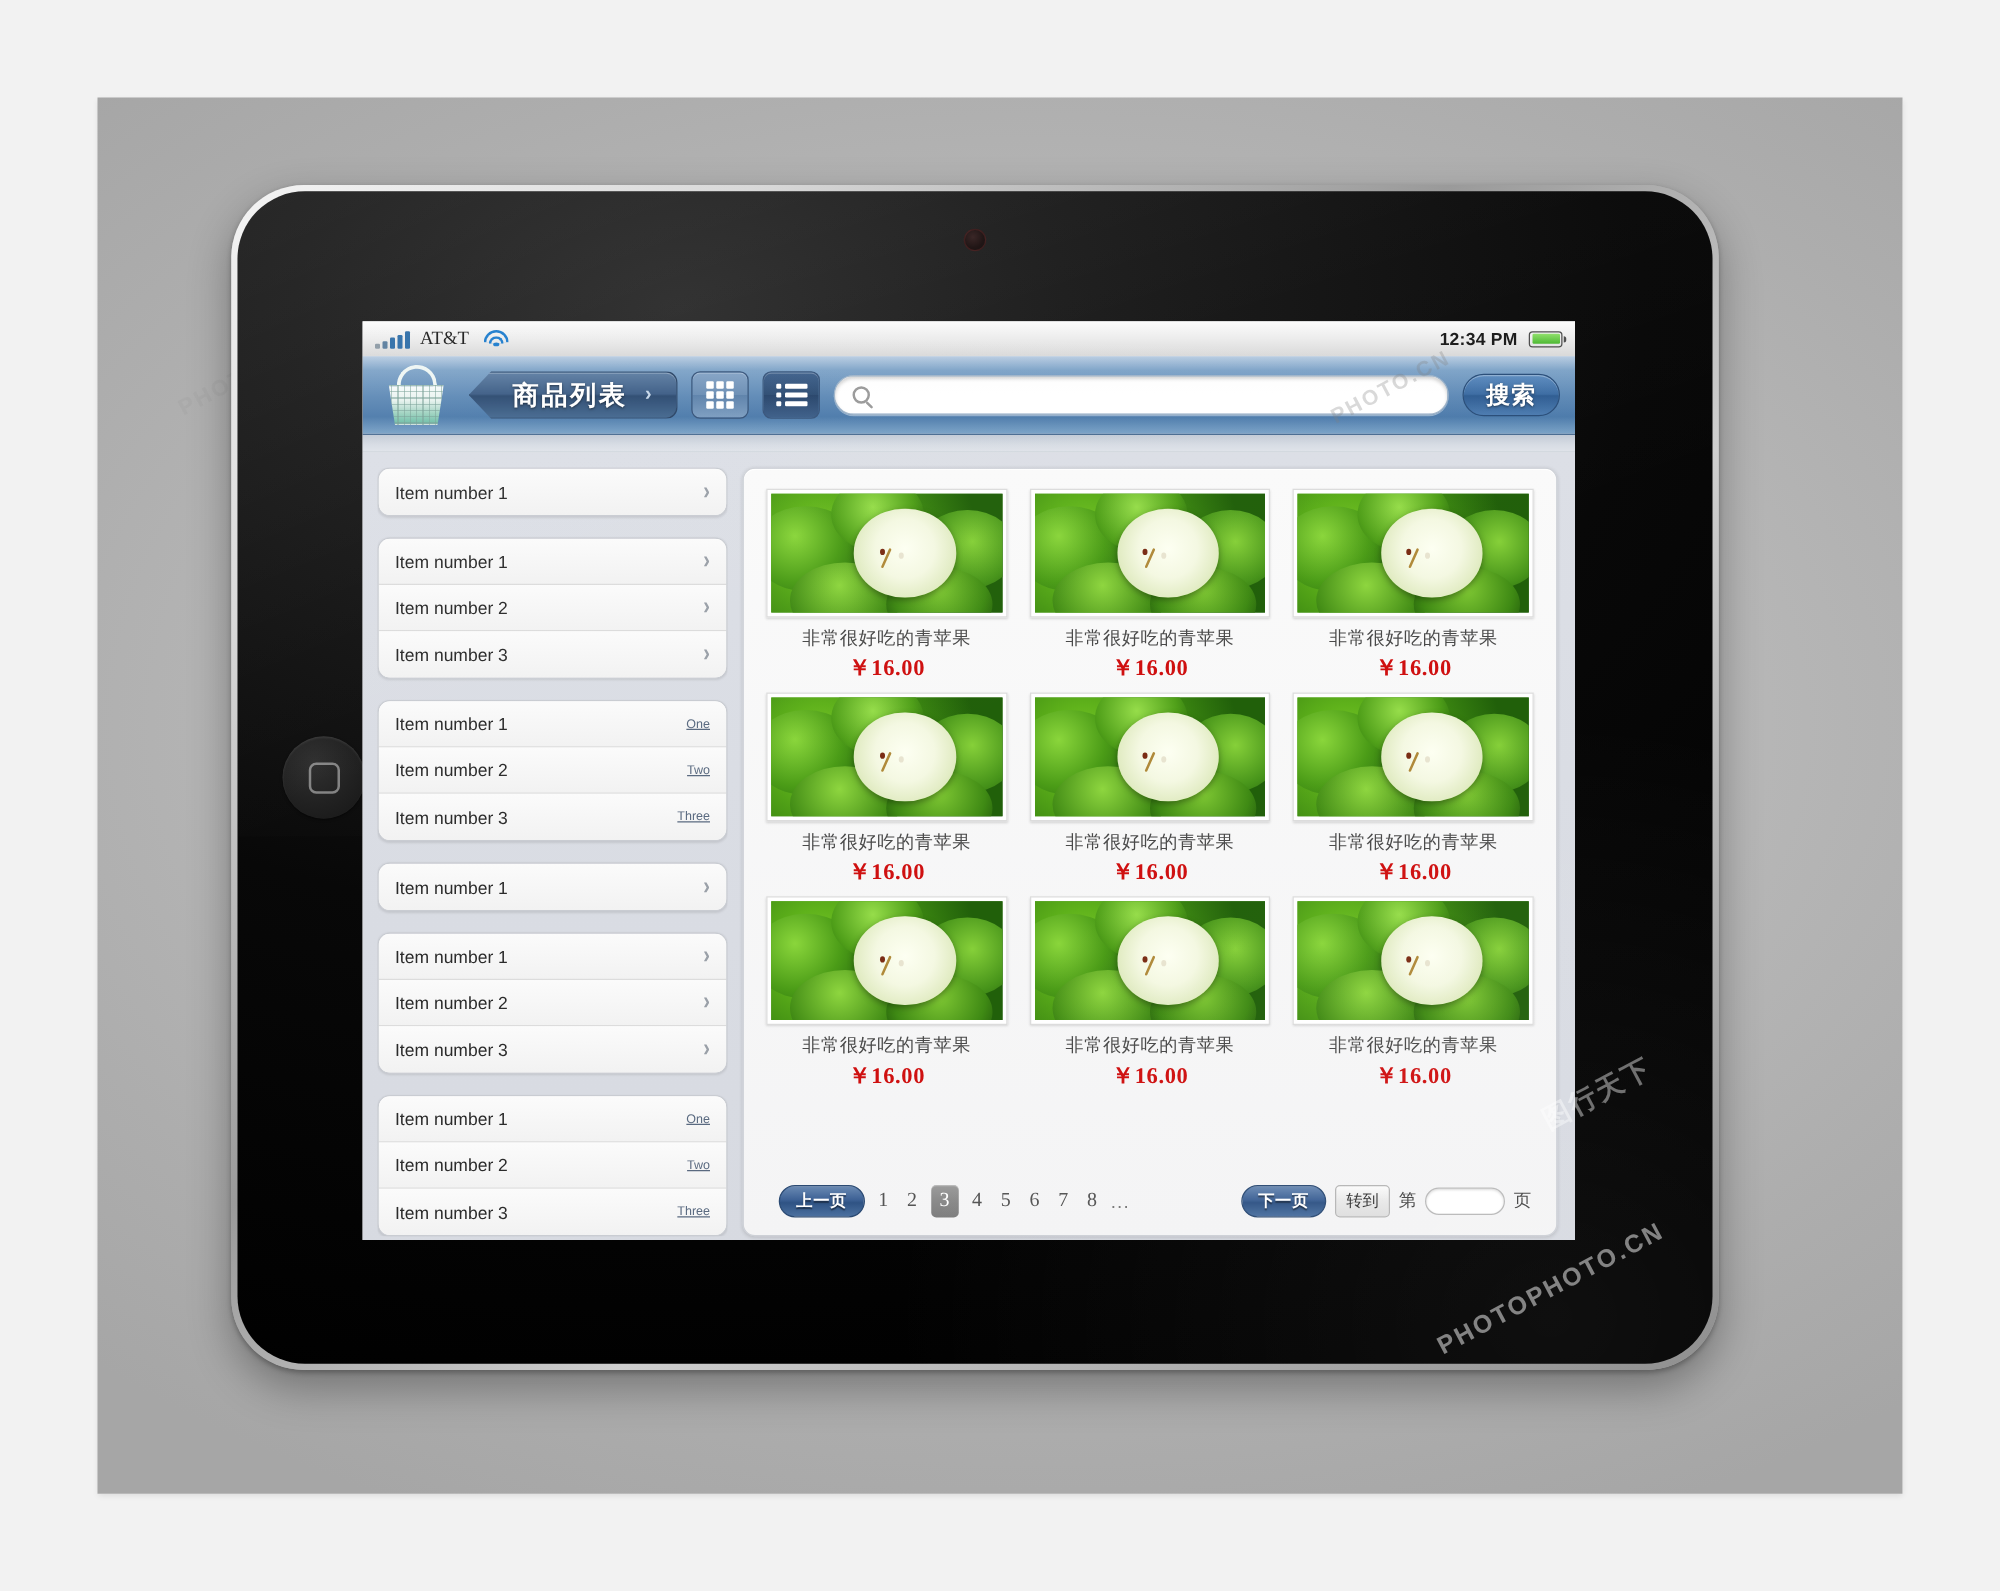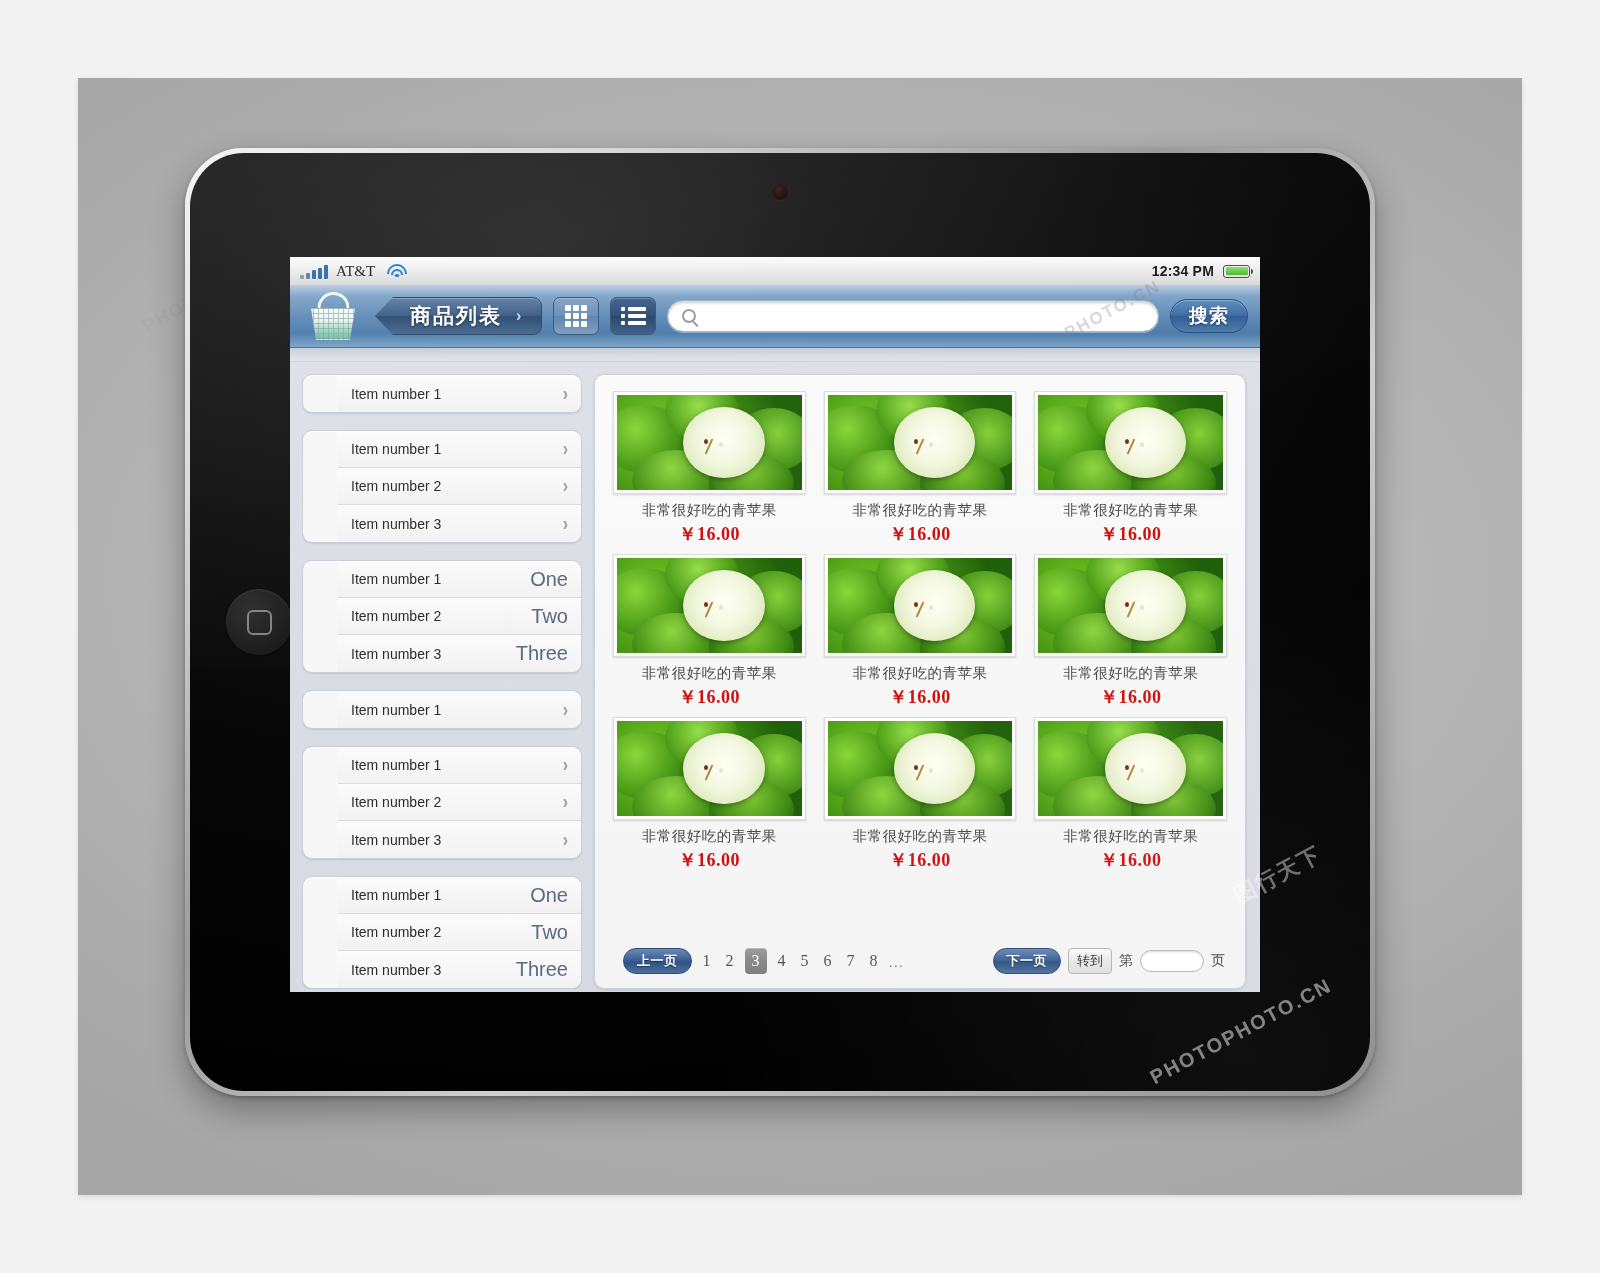--- a/index.html
+++ b/index.html
@@ -191,31 +191,30 @@
               background: linear-gradient(to bottom, #dcdfe6 0%, #d7dae1 100%); }
 
   
   .sidebar { width: 280px; flex: 0 0 280px; display: flex; flex-direction: column; gap: 17px; overflow: hidden; }
   .group {
     background: #f7f7f7;
     border-radius: 10px;
     border: 1px solid #c9ccd2;
     box-shadow: 0 1px 2px rgba(0,0,0,.10), inset 0 1px 0 #fff;
     overflow: hidden;
-    padding-left: 35px;
   }
   .li {
     height: 37px; display: flex; align-items: center; padding: 0 13px;
     background: linear-gradient(to bottom, #fbfbfb 0%, #f2f2f2 100%);
     border-bottom: 1px solid #dcdcdc;
     font-size: 14px; color: #2b2b2b;
   }
   .li:last-child { border-bottom: none; }
   .li .li-label { flex: 1; }
-  .li .li-value { color: #5a6a80; font-size: 20px; }
+  .li .li-value { color: #5a6a80; font-size: 10px; text-decoration: underline; }
   .chev { color: #9aa0a8; font-size: 16px; font-weight: bold; transform: scaleY(1.25); }
 
   
   .content {
     flex: 1 1 auto;
     background: linear-gradient(to bottom, #fafafa 0%, #f4f4f5 100%);
     border: 1px solid #cdd0d6;
     border-radius: 10px;
     box-shadow: 0 1px 3px rgba(0,0,0,.12), inset 0 1px 0 #fff;
     padding: 16px 18px 10px 18px;

